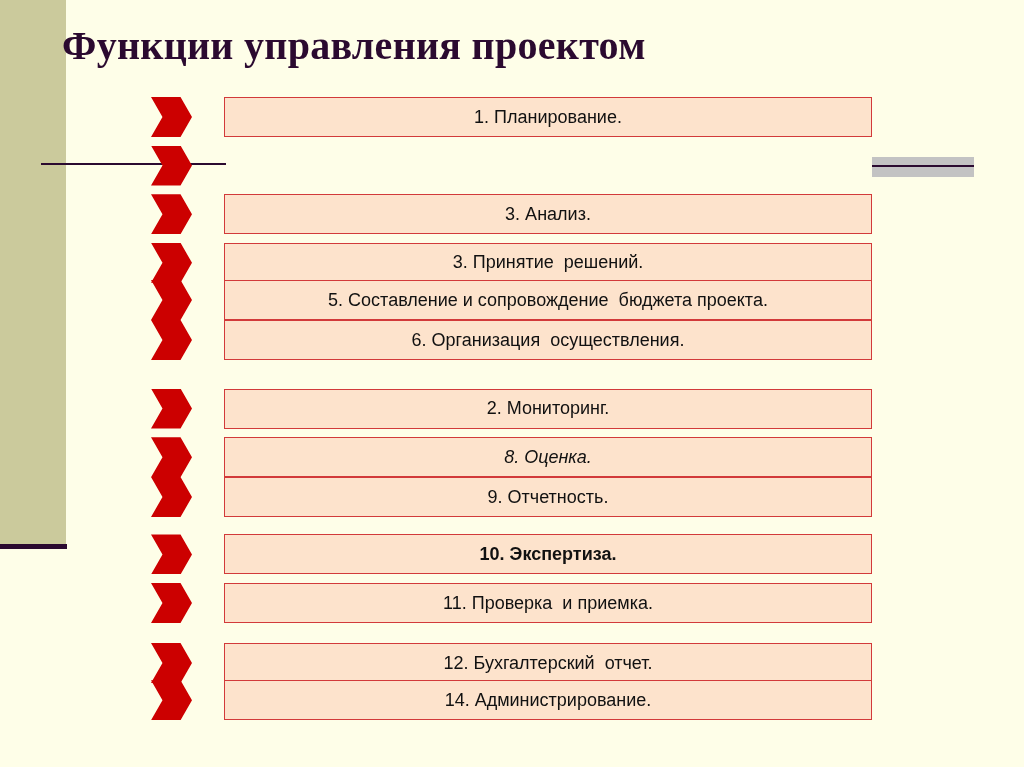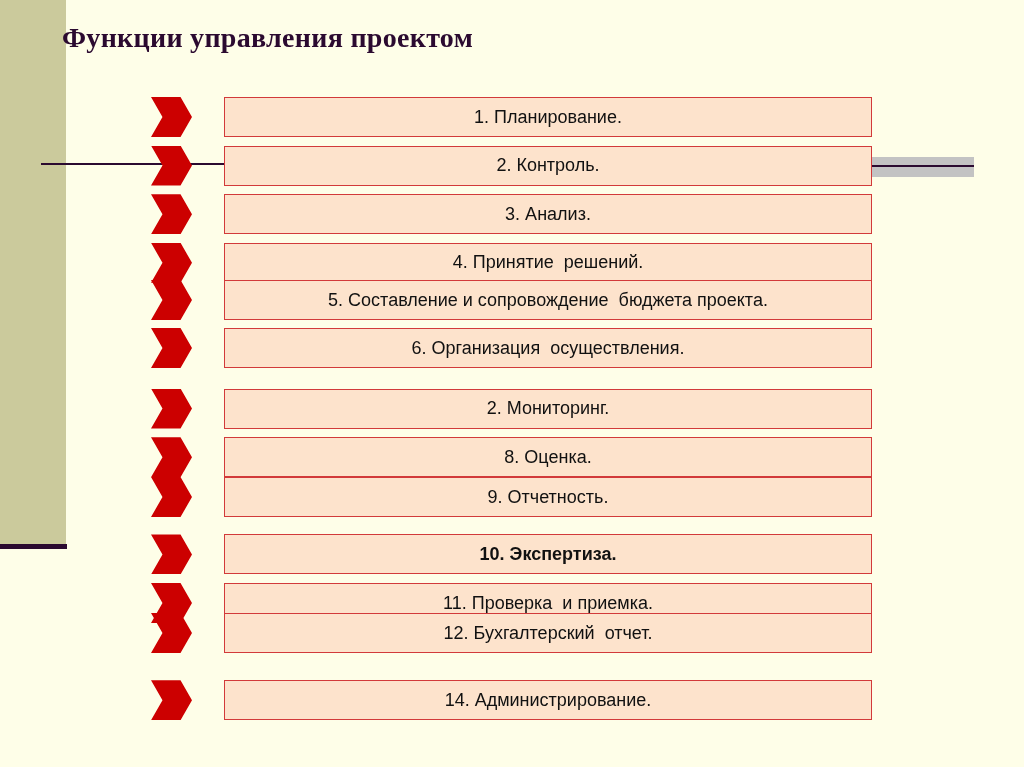--- a/index.html
+++ b/index.html
@@ -12,21 +12,21 @@
       position: absolute; left: 0; top: 0; width: 66px; height: 545px;
       background: #cbca9c;
     }
     .sidebar-line {
       position: absolute; left: 0; top: 544px; width: 67px; height: 5px;
       background: #2b0a30;
     }
     .title {
       position: absolute; left: 62px; top: 22px;
       font-family: "Liberation Serif", serif; font-weight: bold;
-      font-size: 28px; color: #2b0a30; letter-spacing: 0.3px;
+      font-size: 40px; color: #2b0a30; letter-spacing: 0.3px;
       white-space: nowrap;
     }
     .hline-left {
       position: absolute; left: 41px; top: 163px; width: 185px; height: 2px;
       background: #2b0a30;
     }
     .gray-bar {
       position: absolute; left: 872px; top: 157px; width: 102px; height: 20px;
       background: #c3c3c3;
     }
@@ -58,59 +58,58 @@
 
 <div class="title">Функции управления проектом</div>
 
 <div id="list">
     <div class="row" style="top: 97px;">
       <div class="chevron"></div>
       <div class="box">1. Планирование.</div>
     </div>
     <div class="row" style="top: 145.6px;">
       <div class="chevron"></div>
-      <div class="box">2. Контроль.</div>
     </div>
     <div class="row" style="top: 194.2px; text-decoration: underline;">
       <div class="chevron"></div>
       <div class="box">3. Анализ.</div>
     </div>
     <div class="row" style="top: 242.8px;">
       <div class="chevron"></div>
-      <div class="box">4. Принятие  решений.</div>
+      <div class="box">3. Принятие  решений.</div>
     </div>
     <div class="row" style="top: 280px;">
       <div class="chevron"></div>
       <div class="box">5. Составление и сопровождение  бюджета проекта.</div>
     </div>
-    <div class="row" style="top: 328px; border-radius: 12px;">
+    <div class="row" style="top: 320px; border-radius: 12px;">
       <div class="chevron"></div>
       <div class="box">6. Организация  осуществления.</div>
     </div>
     <div class="row" style="top: 388.6px;">
       <div class="chevron"></div>
       <div class="box">2. Мониторинг.</div>
     </div>
-    <div class="row" style="top: 437.2px;">
+    <div class="row" style="top: 437.2px; font-style: italic;">
       <div class="chevron"></div>
       <div class="box">8. Оценка.</div>
     </div>
     <div class="row" style="top: 477px; padding-left: 34px;">
       <div class="chevron"></div>
       <div class="box">9. Отчетность.</div>
     </div>
     <div class="row" style="top: 534.4px; font-weight: bold;">
       <div class="chevron"></div>
       <div class="box">10. Экспертиза.</div>
     </div>
     <div class="row" style="top: 583px;">
       <div class="chevron"></div>
       <div class="box">11. Проверка  и приемка.</div>
     </div>
-    <div class="row" style="top: 613px;">
+    <div class="row" style="top: 643px;">
       <div class="chevron"></div>
       <div class="box">12. Бухгалтерский  отчет.</div>
     </div>
     <div class="row" style="top: 680.2px;">
       <div class="chevron"></div>
       <div class="box">14. Администрирование.</div>
     </div>
   </div>
 
 </body></html>

